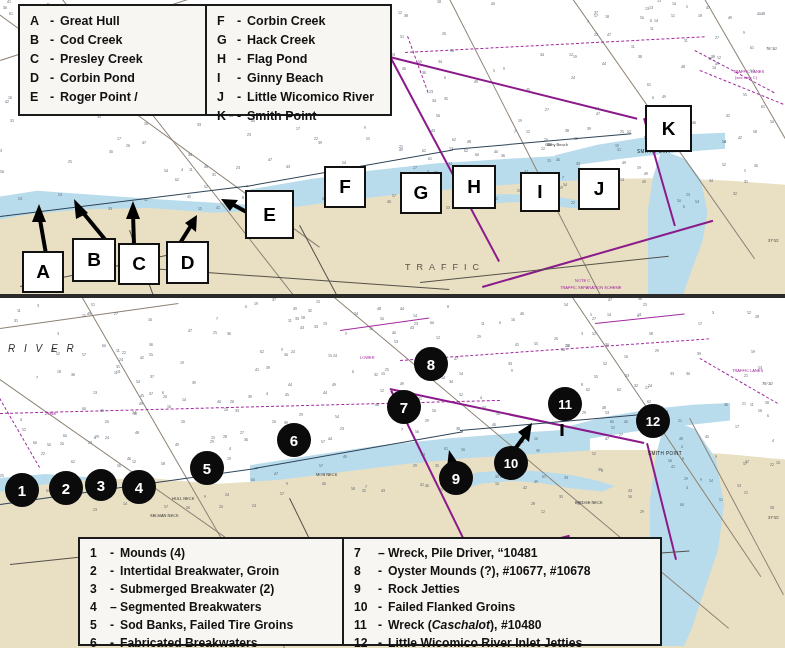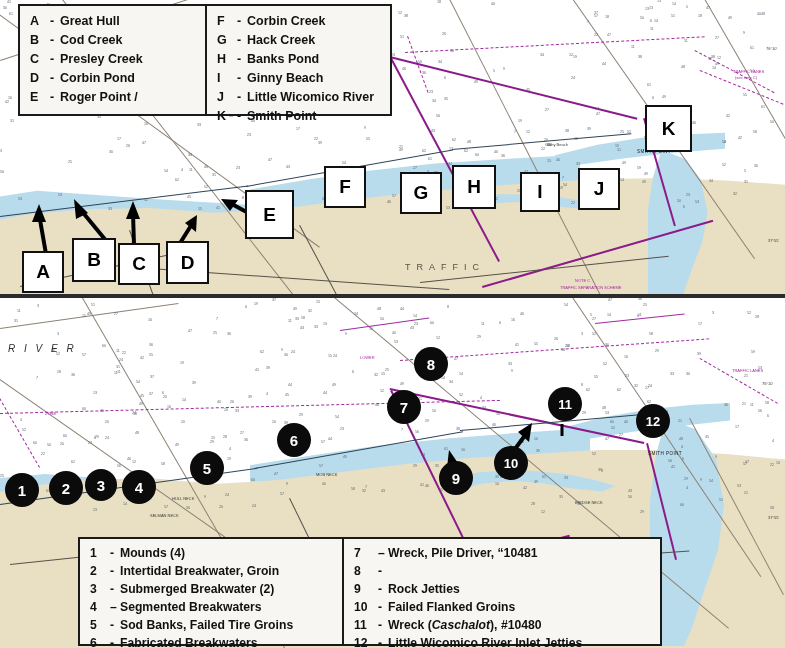--- a/index.html
+++ b/index.html
@@ -922,21 +922,21 @@
             <span class="legend-text">Corbin Creek</span>
           </div>
           <div class="legend-row">
             <span class="legend-key">G</span>
             <span class="legend-dash">-</span>
             <span class="legend-text">Hack Creek</span>
           </div>
           <div class="legend-row">
             <span class="legend-key">H</span>
             <span class="legend-dash">-</span>
-            <span class="legend-text">Banks Pond</span>
+            <span class="legend-text">Flag Pond</span>
           </div>
           <div class="legend-row">
             <span class="legend-key">I</span>
             <span class="legend-dash">-</span>
             <span class="legend-text">Ginny Beach</span>
           </div>
           <div class="legend-row">
             <span class="legend-key">J</span>
             <span class="legend-dash">-</span>
             <span class="legend-text">Little Wicomico River</span>
@@ -988,20 +988,21 @@
     <div class="legend-col lc-right">
       <div id="numbers-right">
           <div class="legend-row">
             <span class="legend-key wide">7</span>
             <span class="legend-dash">–</span>
             <span class="legend-text">Wreck, Pile Driver, “10481</span>
           </div>
           <div class="legend-row">
             <span class="legend-key wide">8</span>
             <span class="legend-dash">-</span>
+            <span class="legend-text">Oyster Mounds (?), #10677, #10678</span>
           </div>
           <div class="legend-row">
             <span class="legend-key wide">9</span>
             <span class="legend-dash">-</span>
             <span class="legend-text">Rock Jetties</span>
           </div>
           <div class="legend-row">
             <span class="legend-key wide">10</span>
             <span class="legend-dash">-</span>
             <span class="legend-text">Failed Flanked Groins</span>

